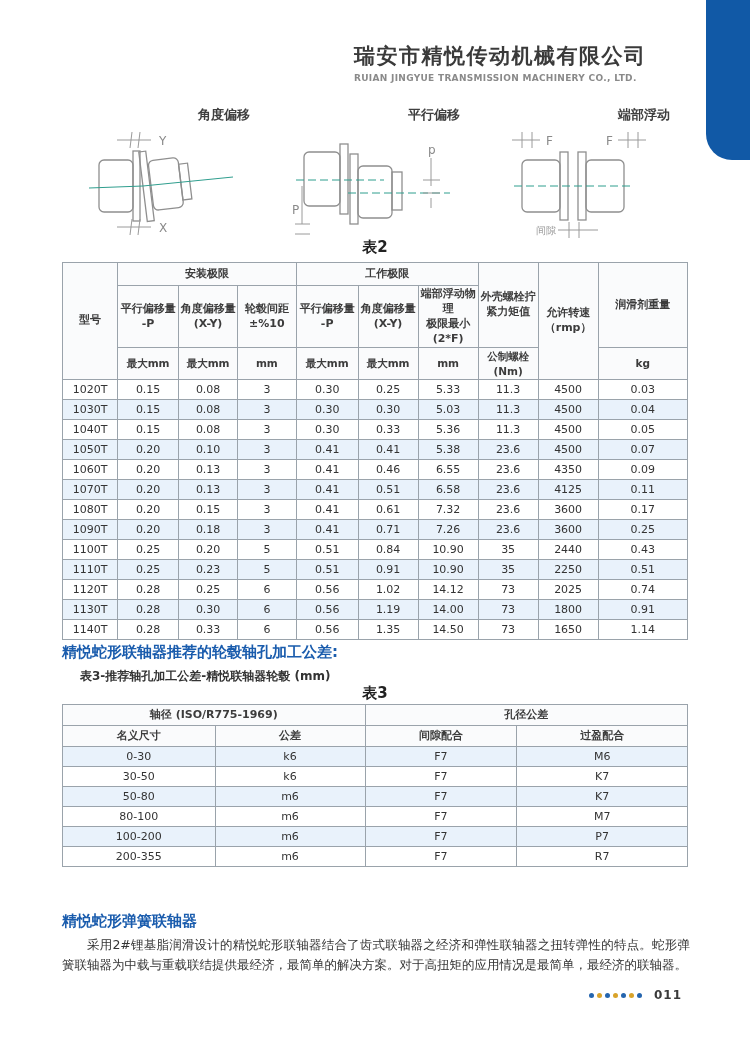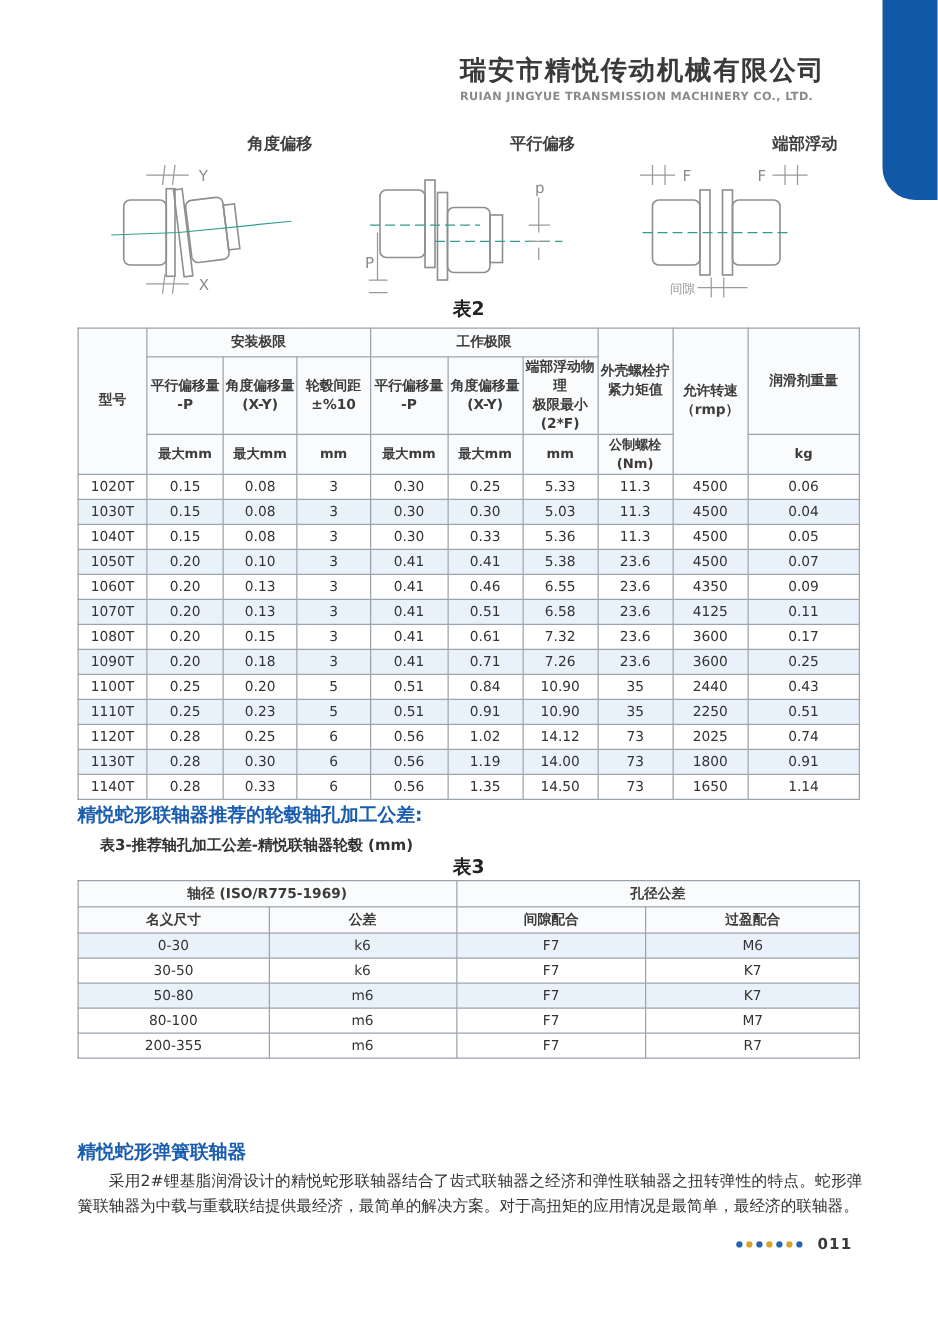--- a/index.html
+++ b/index.html
@@ -7,21 +7,21 @@
     width:750px;height:1054px;position:relative;background:#ffffff;
     font-family:"DejaVu Sans","Liberation Sans",sans-serif;
     overflow:hidden;color:#333;
   }
   
   .blue-tab{position:absolute;top:0;right:0;width:44px;height:160px;
     background:#1159a6;border-bottom-left-radius:26px;}
   
   .header{position:absolute;top:42px;left:352px;display:flex;align-items:center;}
   .logo{width:74px;height:60px;flex:0 0 auto;}
-  .company{margin-left:16px;}
+  .company{margin-left:2px;}
   .company-cn{font-size:21px;font-weight:bold;color:#3a3a3a;letter-spacing:1.5px;white-space:nowrap;}
   .company-en{font-size:9px;font-weight:bold;color:#8a8a8a;letter-spacing:0.3px;margin-top:3px;white-space:nowrap;}
   
   .diagrams{position:absolute;top:106px;left:80px;width:590px;display:flex;justify-content:space-between;}
   .diagram{text-align:right;width:170px;}
   .diagram-title{font-size:13px;font-weight:bold;color:#3f3f3f;margin-bottom:0;}
   .diagram svg{display:block;margin:0 auto;}
   .dwg{stroke:#8f8f8f;stroke-width:1.3;fill:none;}
   .dim{stroke:#9a9a9a;stroke-width:1;fill:none;}
   .cl{stroke:#2f9e8e;stroke-width:1;fill:none;}
@@ -196,21 +196,21 @@
       <tr>
         <td>1020T</td>
         <td>0.15</td>
         <td>0.08</td>
         <td>3</td>
         <td>0.30</td>
         <td>0.25</td>
         <td>5.33</td>
         <td>11.3</td>
         <td>4500</td>
-        <td>0.06</td>
+        <td>0.03</td>
       </tr>
       <tr class="alt">
         <td>1030T</td>
         <td>0.15</td>
         <td>0.08</td>
         <td>3</td>
         <td>0.30</td>
         <td>0.30</td>
         <td>5.03</td>
         <td>11.3</td>
@@ -393,20 +393,26 @@
         <td>m6</td>
         <td>F7</td>
         <td>K7</td>
       </tr>
       <tr>
         <td>80-100</td>
         <td>m6</td>
         <td>F7</td>
         <td>M7</td>
       </tr>
+      <tr class="alt">
+        <td>100-200</td>
+        <td>m6</td>
+        <td>F7</td>
+        <td>P7</td>
+      </tr>
       <tr>
         <td>200-355</td>
         <td>m6</td>
         <td>F7</td>
         <td>R7</td>
       </tr>
     </tbody>
 </table>
 
 <div class="section-heading" id="heading-spring">精悦蛇形弹簧联轴器</div>

